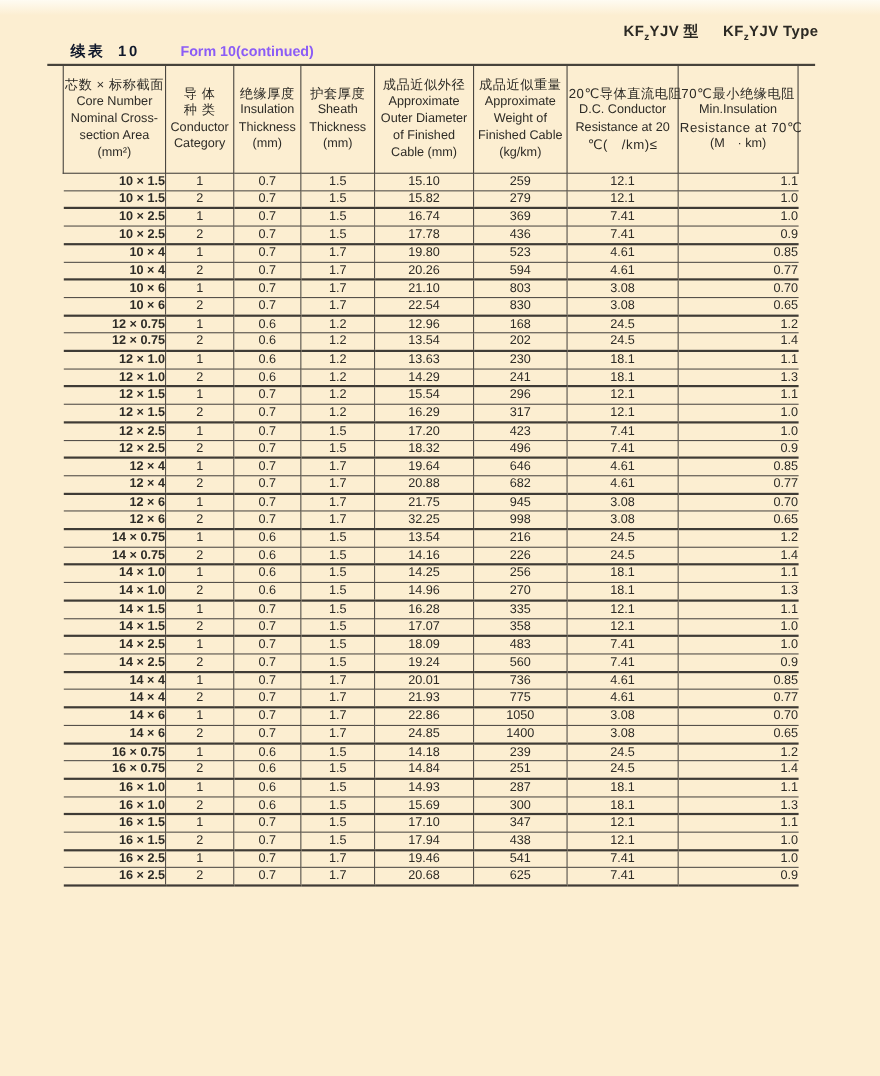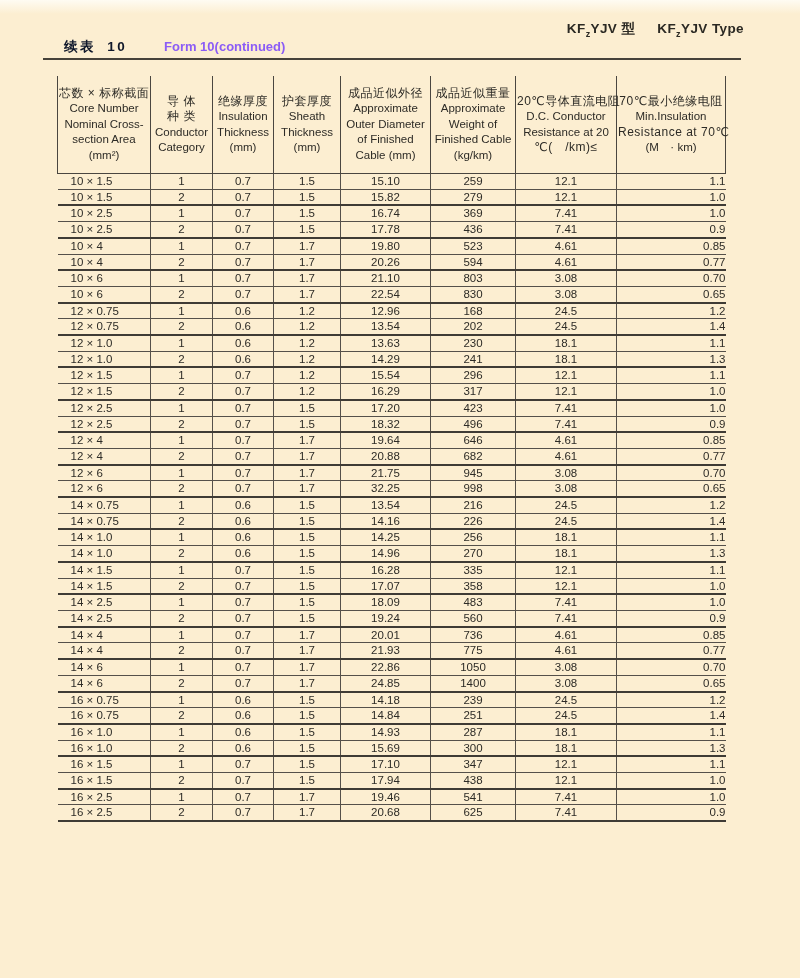--- a/index.html
+++ b/index.html
@@ -34,21 +34,20 @@
   }
   .top-rule{
     position:absolute;left:43px;top:58px;width:698px;height:2px;
     background:#46423a;
   }
   table.spec{
     position:absolute;left:57px;top:60px;
     width:668px;
     border-collapse:collapse;
     table-layout:fixed;
-    margin-top:16px;
   }
   table.spec th{
     border:1px solid #4a4640;
     border-top:none;
     height:97px;
     font-weight:normal;
     vertical-align:middle;
     padding:0 1px;
     background:transparent;
   }
@@ -64,21 +63,21 @@
     border-left:1px solid #55504a;
     border-right:1px solid #55504a;
     border-bottom:1px solid #55504a;
     height:14.7px;line-height:14.7px;
     font-size:11.5px;
     text-align:center;
     padding:0;
     white-space:nowrap;
     color:#2d2b26;
   }
-  table.spec td:first-child{border-left:none;text-align:left;padding-left:13px;}
+  table.spec td:first-child{border-left:none;text-align:right;padding-left:13px;font-weight:bold;}
   table.spec td:last-child{border-right:none;text-align:right;}
   table.spec tr.group-end td{border-bottom:2px solid #3f3b35;}
 </style>
 </head>
 <body>
 
 <div class="top-fade"></div>
 
 <div class="page-title">
   <span><span>KF</span><sub>z</sub><span>YJV 型</span></span><span class="title-gap"></span><span><span>KF</span><sub>z</sub><span>YJV Type</span></span>

